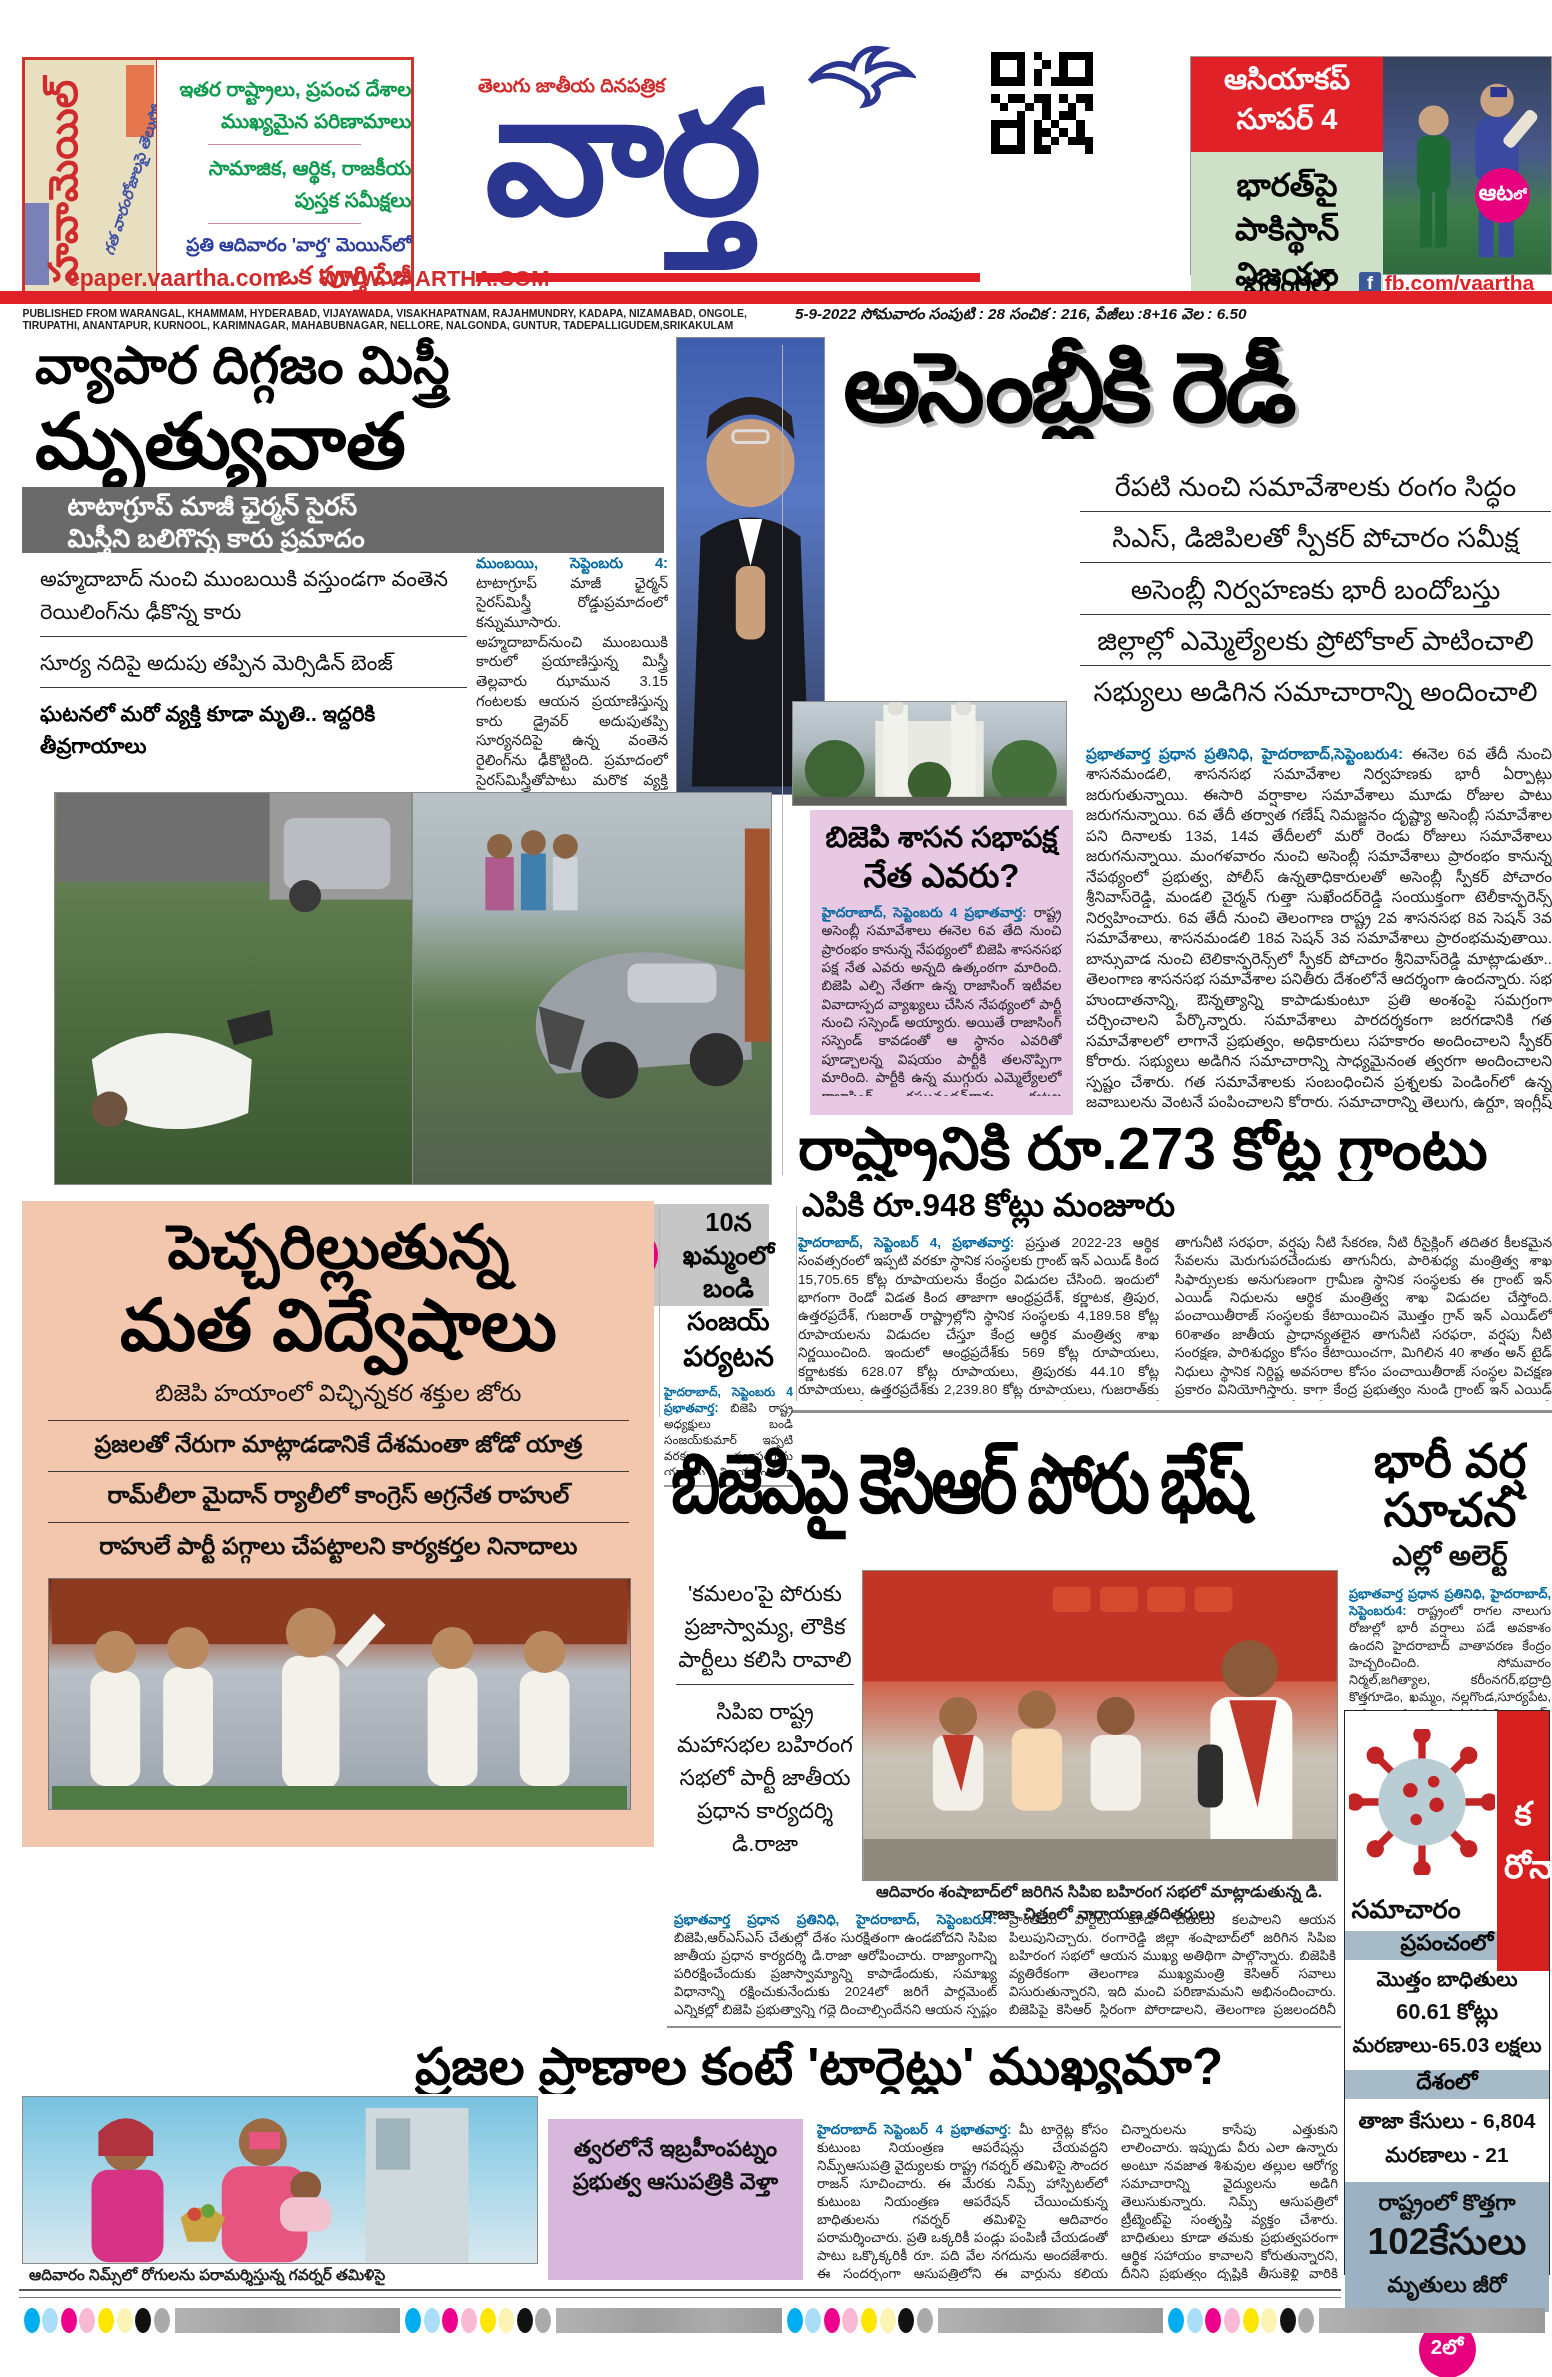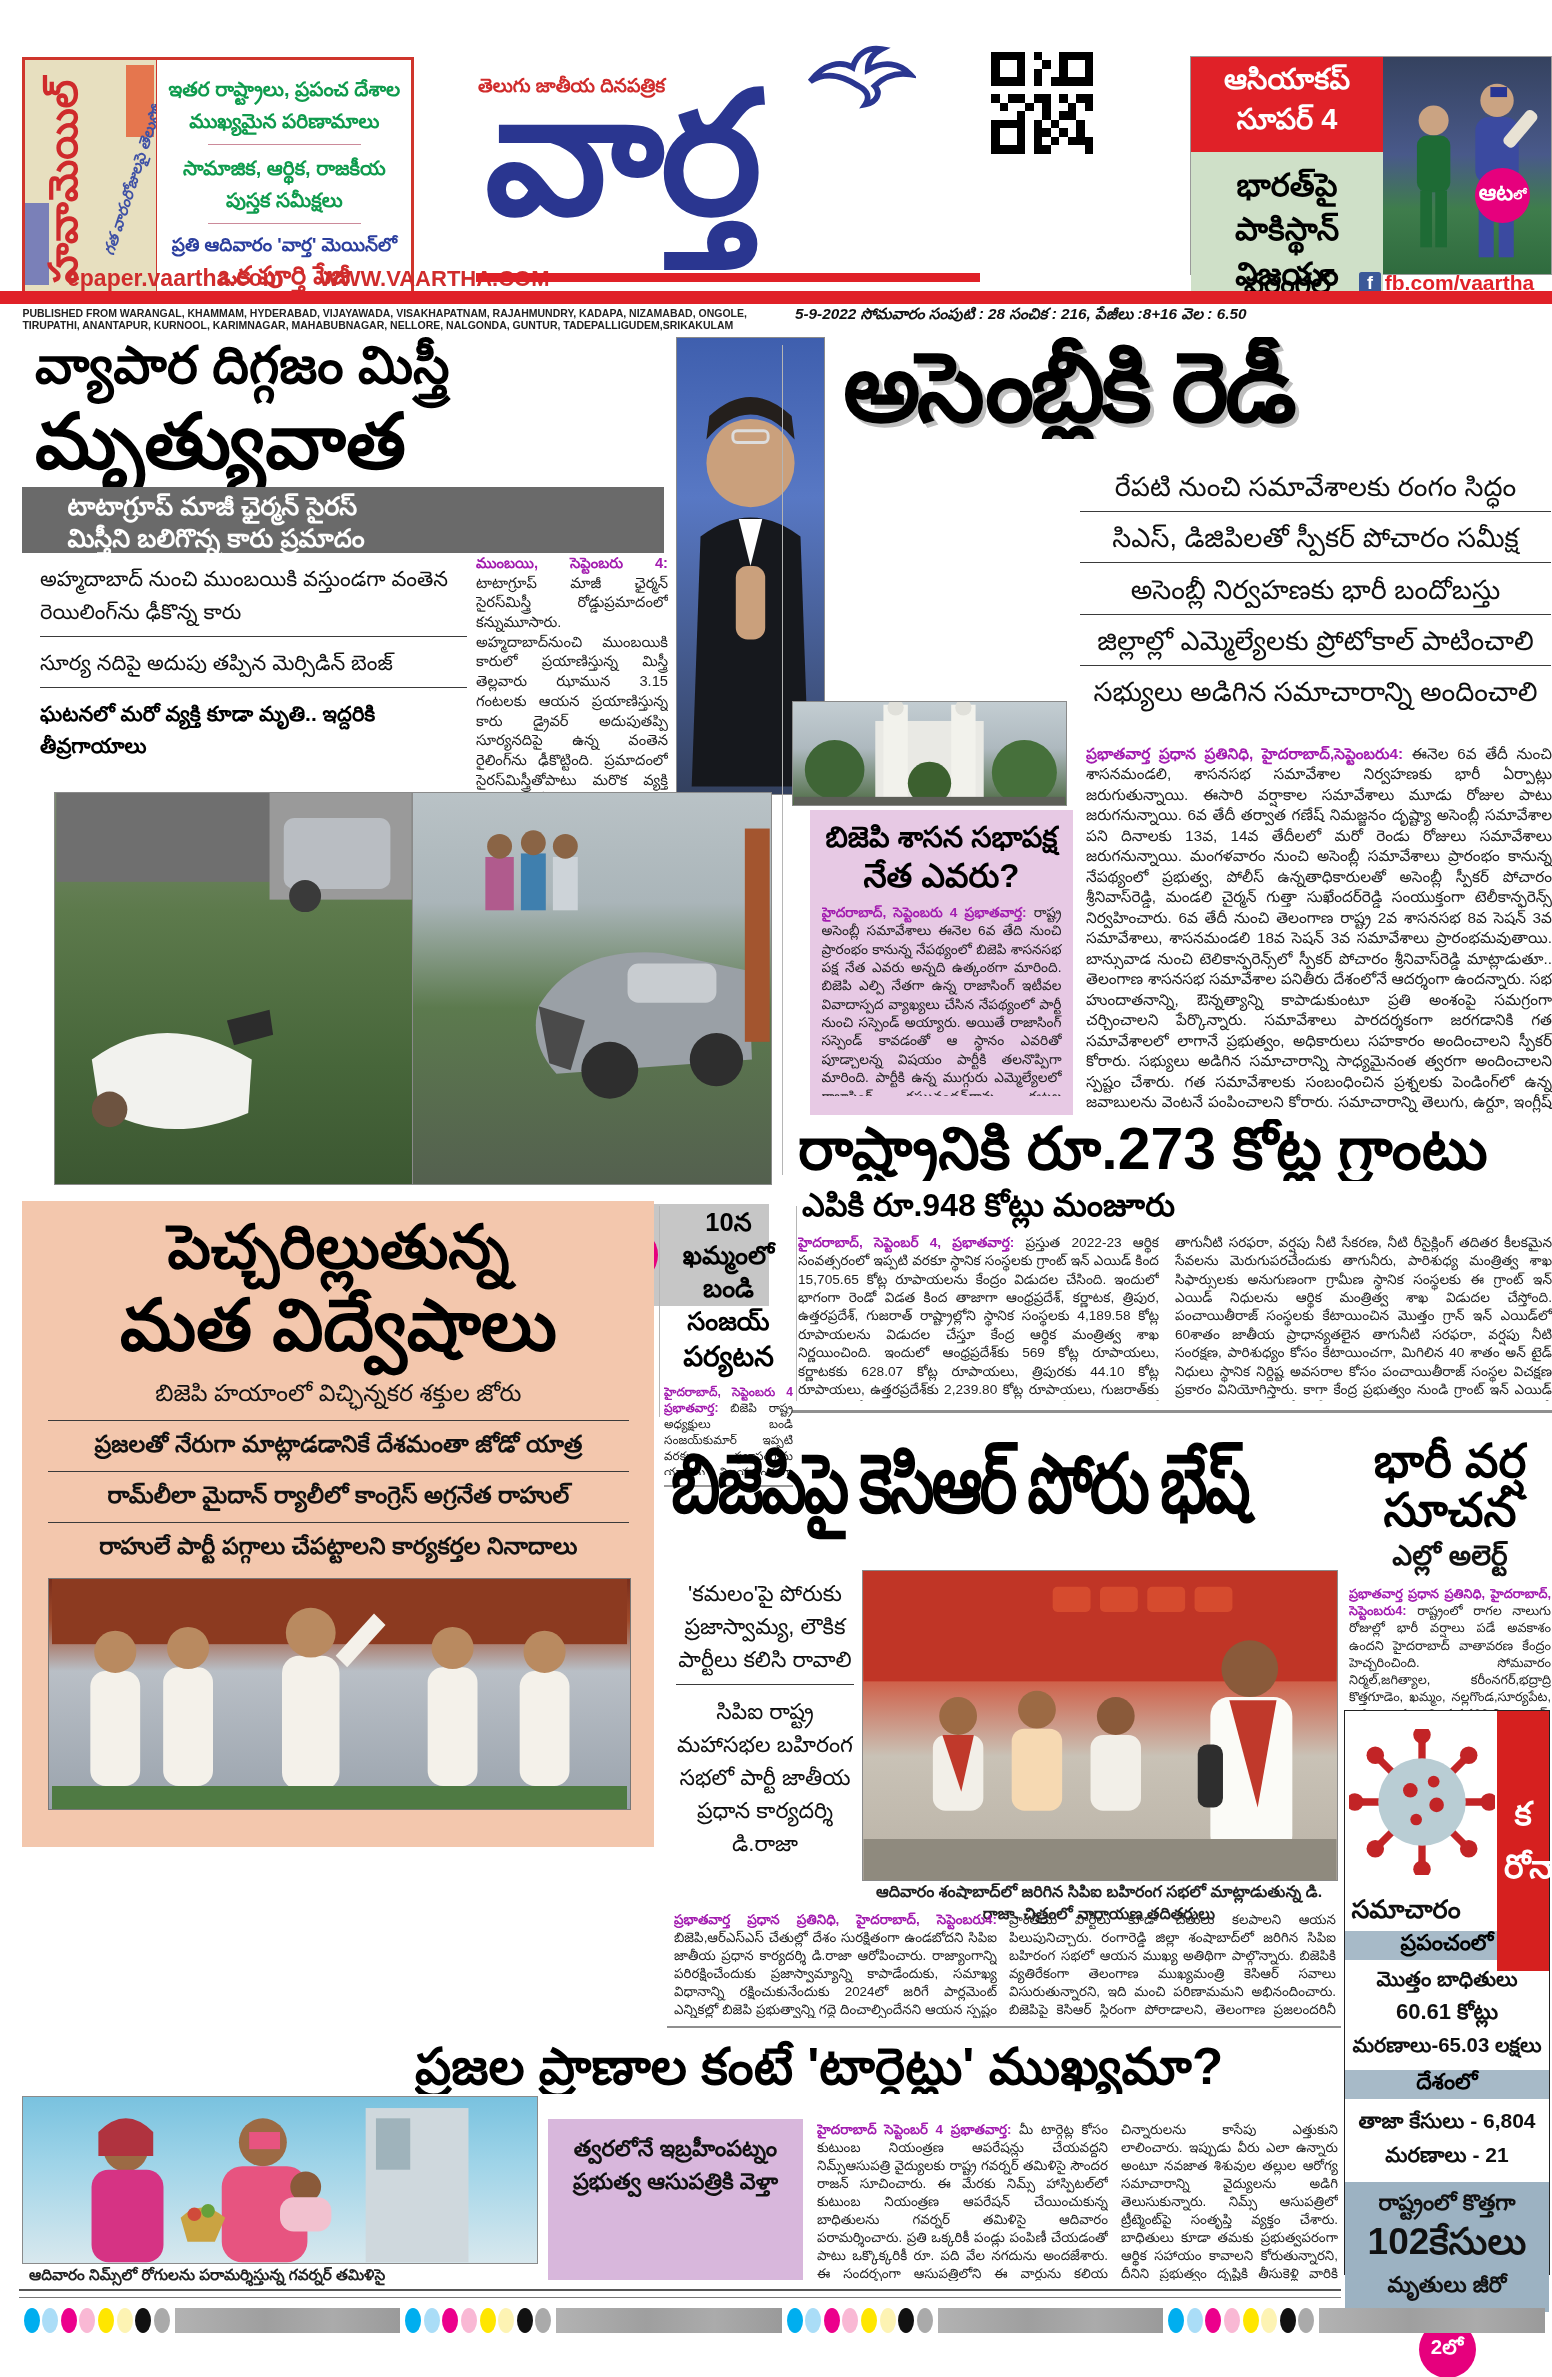--- a/index.html
+++ b/index.html
@@ -1,21 +1,21 @@
 <!DOCTYPE html>
 <html style="font-size:10.2px"><head>
 <meta charset="utf-8">
 <style>
   html,body{margin:0;padding:0;background:#e9e9e9;}
   #page{position:relative;width:1552px;height:2377px;background:#ffffff;
         font-family:"Liberation Sans","DejaVu Sans",sans-serif;color:#111;overflow:hidden;}
   .abs{position:absolute;}
   .hl{font-weight:bold;color:#000;line-height:1.05;}
   .body-text{text-align:justify;color:#1c1c1c;overflow:hidden;line-height:1.34;}
-  .lead{font-weight:bold;color:#a21caf;}
+  .lead{font-weight:bold;color:#0369a1;}
   .jump{color:#e01b24;font-weight:bold;font-style:normal;}
   .center{text-align:center;}
   .photo{position:absolute;overflow:hidden;border:0.6px solid #8a8a8a;}
   .cap{color:#222;font-weight:bold;}
   .vline{position:absolute;width:0.6px;background:#b5b5b5;}
   .rule{position:absolute;background:#8f8f8f;}
   .ub{border-bottom:1.9px solid #3a3a3a;padding-bottom:7.7px;margin-bottom:10.2px;}
   .badge{border-radius:50%;background:#e6007d;color:#fff;font-weight:bold;
          display:flex;align-items:center;justify-content:center;}
   .band{background:#a7bac8;font-weight:bold;color:#000;display:flex;align-items:center;justify-content:center;}
@@ -27,21 +27,21 @@
 
 <div id="page">
 
   <div class="abs" style="left:22.4px;top:57px;width:386px;height:233px;border:3.2px solid #cf352c;display:flex;">
     <div style="position:relative;width:131px;background:#e7dfbf;flex:none;">
       <div class="abs" style="left:101px;top:5.1px;width:28px;height:72px;background:#e5764e;"></div>
       <div class="abs" style="left:0;bottom:7.7px;width:24px;height:82px;background:#7a80b8;"></div>
       <div class="abs" style="left:18px;top:3.8px;height:220px;writing-mode:vertical-rl;transform:rotate(180deg);font-size:40px;font-weight:bold;color:#cf2a2c;line-height:1;">హవామెయిల్</div>
       <div class="abs" style="left:75px;top:192px;width:211px;transform:rotate(-72deg);transform-origin:left top;font-size:15.3px;font-weight:bold;font-style:italic;color:#3f51a5;">గత వారంరోజులపై తెలుస్కో</div>
     </div>
-    <div style="position:relative;flex:1;background:#fff;text-align:center;border-left:1.9px solid #cf352c;padding-left:40px;">
+    <div style="position:relative;flex:1;background:#fff;text-align:right;border-left:1.9px solid #cf352c;padding-left:40px;">
       <div class="abs" style="left:0;right:0;top:18px;font-size:20px;font-weight:bold;color:#0f9b4d;">ఇతర రాష్ట్రాలు, ప్రపంచ దేశాల</div>
       <div class="abs" style="left:0;right:0;top:50px;font-size:20px;font-weight:bold;color:#0f9b4d;">ముఖ్యమైన పరిణామాలు</div>
       <div class="abs" style="left:20%;top:84px;width:60%;height:1.3px;background:#cc8a9a;"></div>
       <div class="abs" style="left:0;right:0;top:97px;font-size:20px;font-weight:bold;color:#0f9b4d;">సామాజిక, ఆర్థిక, రాజకీయ</div>
       <div class="abs" style="left:0;right:0;top:129px;font-size:20px;font-weight:bold;color:#0f9b4d;">పుస్తక సమీక్షలు</div>
       <div class="abs" style="left:20%;top:163px;width:60%;height:1.3px;background:#cc8a9a;"></div>
       <div class="abs" style="left:0;right:0;top:174px;font-size:18.5px;font-weight:bold;color:#2c3f9e;">ప్రతి ఆదివారం 'వార్త' మెయిన్‌లో</div>
       <div class="abs" style="left:0;right:0;top:201px;font-size:25.5px;font-weight:bold;color:#d02c2c;">ఒక పూర్తి పేజీ</div>
     </div>
   </div>

